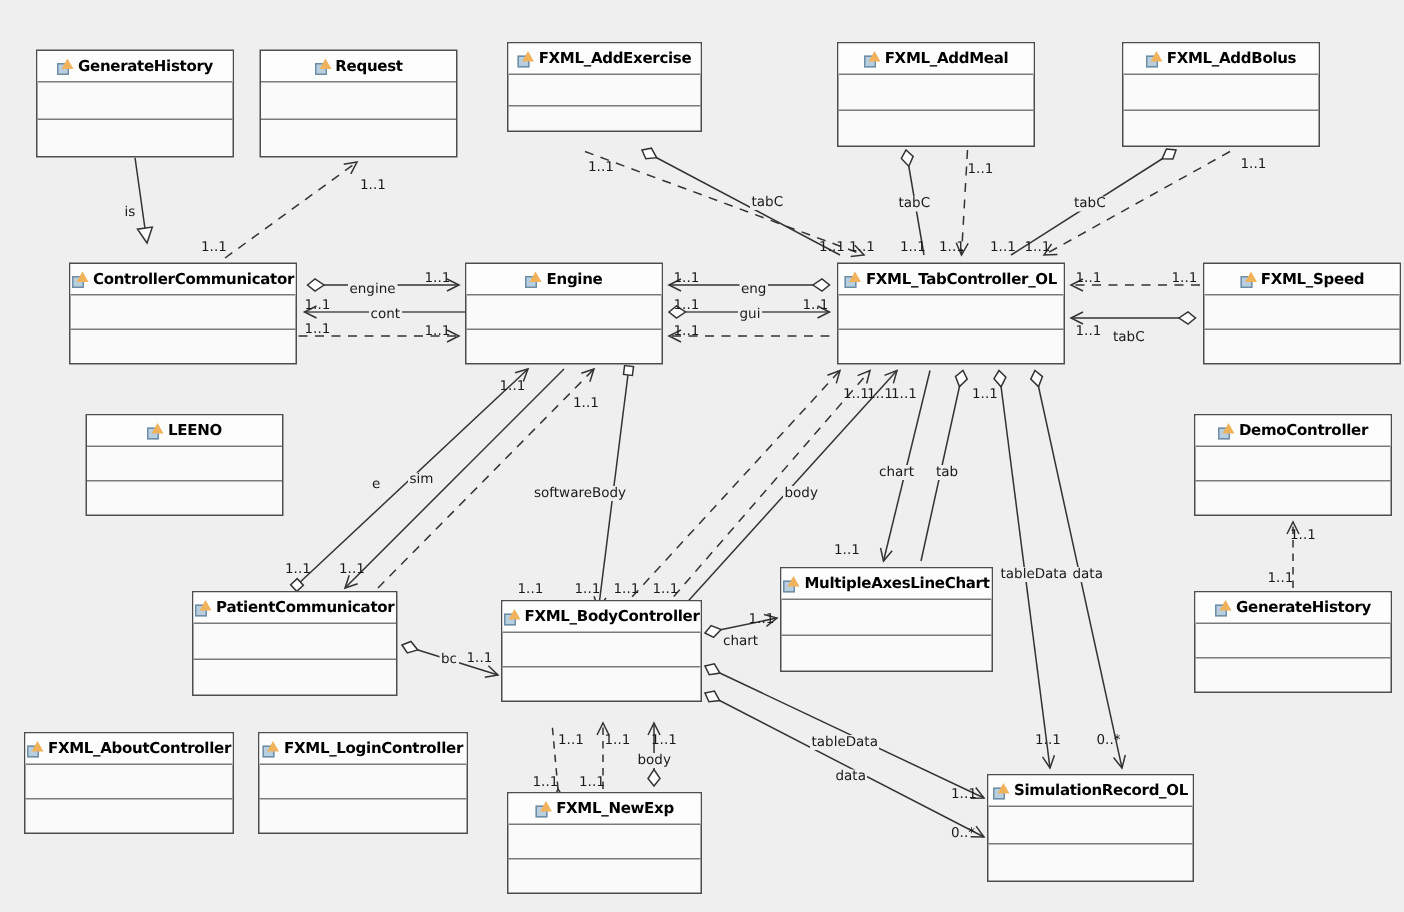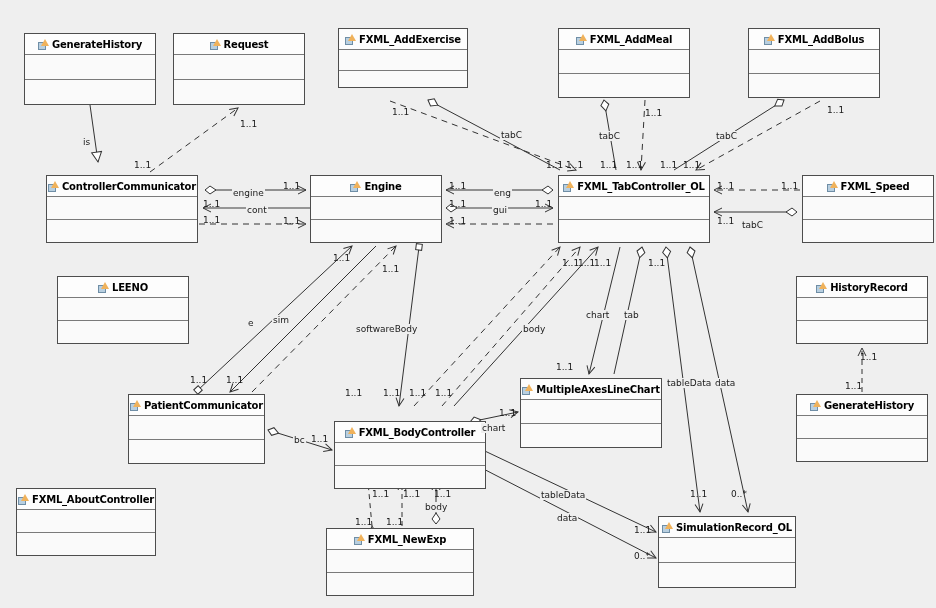--- a/index.html
+++ b/index.html
@@ -293,39 +293,39 @@
     <div class="uml-attrs"></div>
     <div class="uml-ops"></div>
   </div>
 
   <div class="uml-class" style="left:796px; top:276px; width:132px; height:68px;">
     <div class="uml-header">
       <span class="class-icon">
           <i class="sq"></i>
           <i class="tri"></i>
         </span>
-      <span class="uml-name">HistoryRecord</span>
+      <span class="uml-name">DemoController</span>
     </div>
     <div class="uml-attrs"></div>
     <div class="uml-ops"></div>
   </div>
 
   <div class="uml-class" style="left:128px; top:394px; width:137px; height:70px;">
     <div class="uml-header">
       <span class="class-icon">
           <i class="sq"></i>
           <i class="tri"></i>
         </span>
       <span class="uml-name">PatientCommunicator</span>
     </div>
     <div class="uml-attrs"></div>
     <div class="uml-ops"></div>
   </div>
 
-  <div class="uml-class" style="left:334px; top:421px; width:152px; height:68px;">
+  <div class="uml-class" style="left:334px; top:400px; width:134px; height:68px;">
     <div class="uml-header">
       <span class="class-icon">
           <i class="sq"></i>
           <i class="tri"></i>
         </span>
       <span class="uml-name">FXML_BodyController</span>
     </div>
     <div class="uml-attrs"></div>
     <div class="uml-ops"></div>
   </div>
@@ -359,22 +359,33 @@
       <span class="class-icon">
           <i class="sq"></i>
           <i class="tri"></i>
         </span>
       <span class="uml-name">FXML_AboutController</span>
     </div>
     <div class="uml-attrs"></div>
     <div class="uml-ops"></div>
   </div>
 
-
-  <div class="uml-class" style="left:326px; top:528px; width:148px; height:68px;">
+  <div class="uml-class" style="left:172px; top:488px; width:140px; height:68px;">
+    <div class="uml-header">
+      <span class="class-icon">
+          <i class="sq"></i>
+          <i class="tri"></i>
+        </span>
+      <span class="uml-name">FXML_LoginController</span>
+    </div>
+    <div class="uml-attrs"></div>
+    <div class="uml-ops"></div>
+  </div>
+
+  <div class="uml-class" style="left:338px; top:528px; width:130px; height:68px;">
     <div class="uml-header">
       <span class="class-icon">
           <i class="sq"></i>
           <i class="tri"></i>
         </span>
       <span class="uml-name">FXML_NewExp</span>
     </div>
     <div class="uml-attrs"></div>
     <div class="uml-ops"></div>
   </div>

